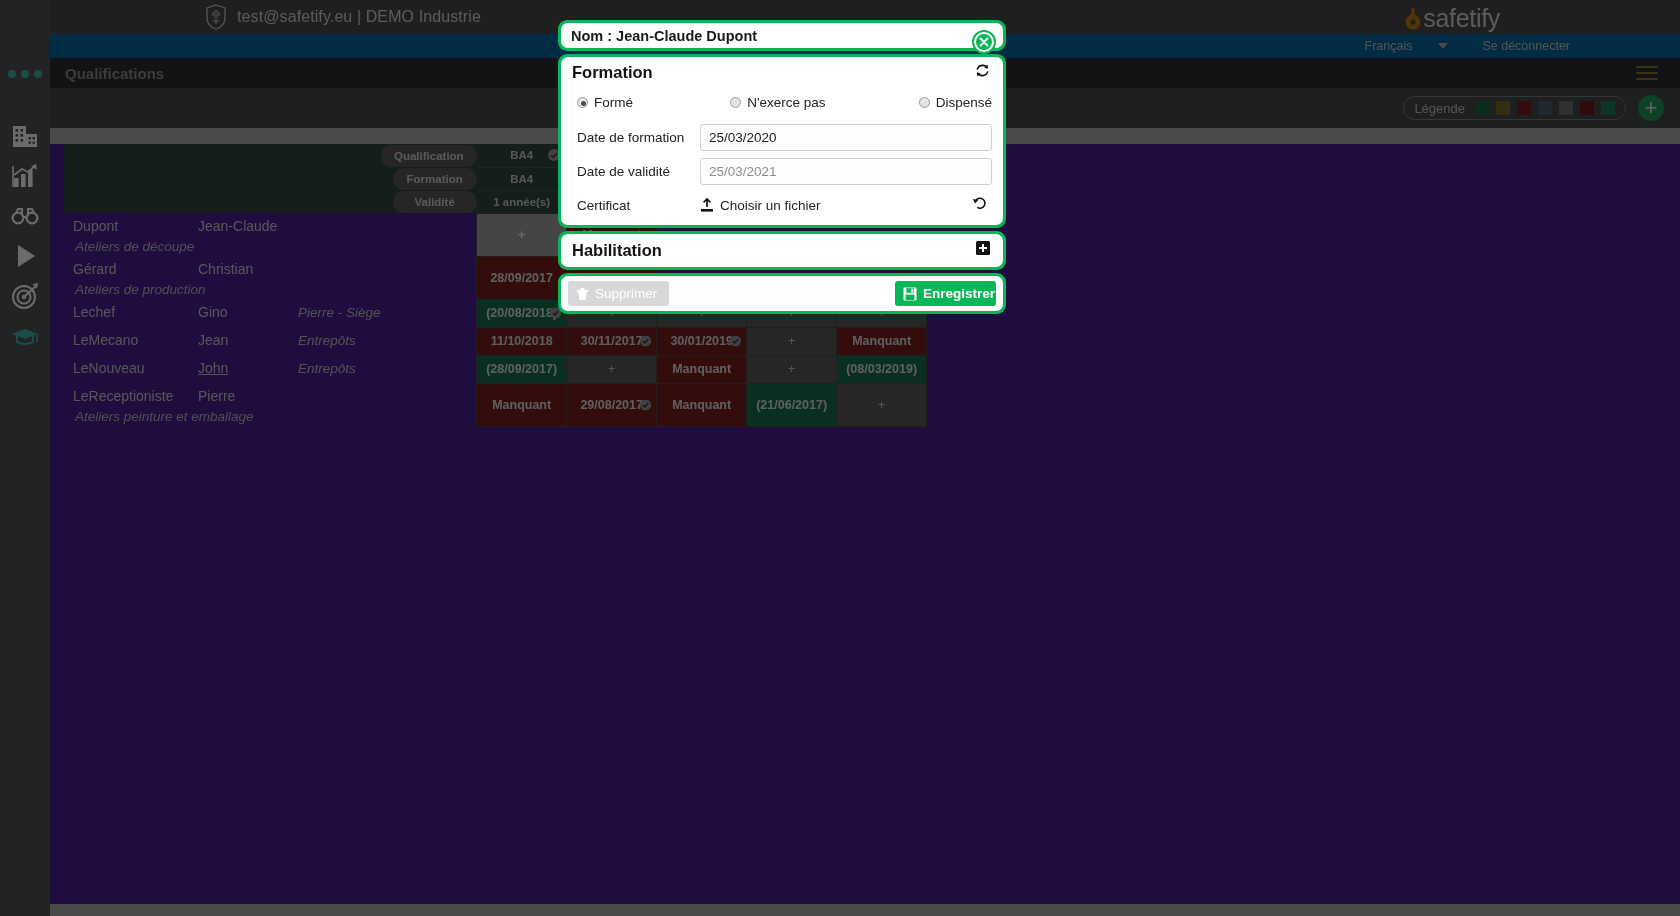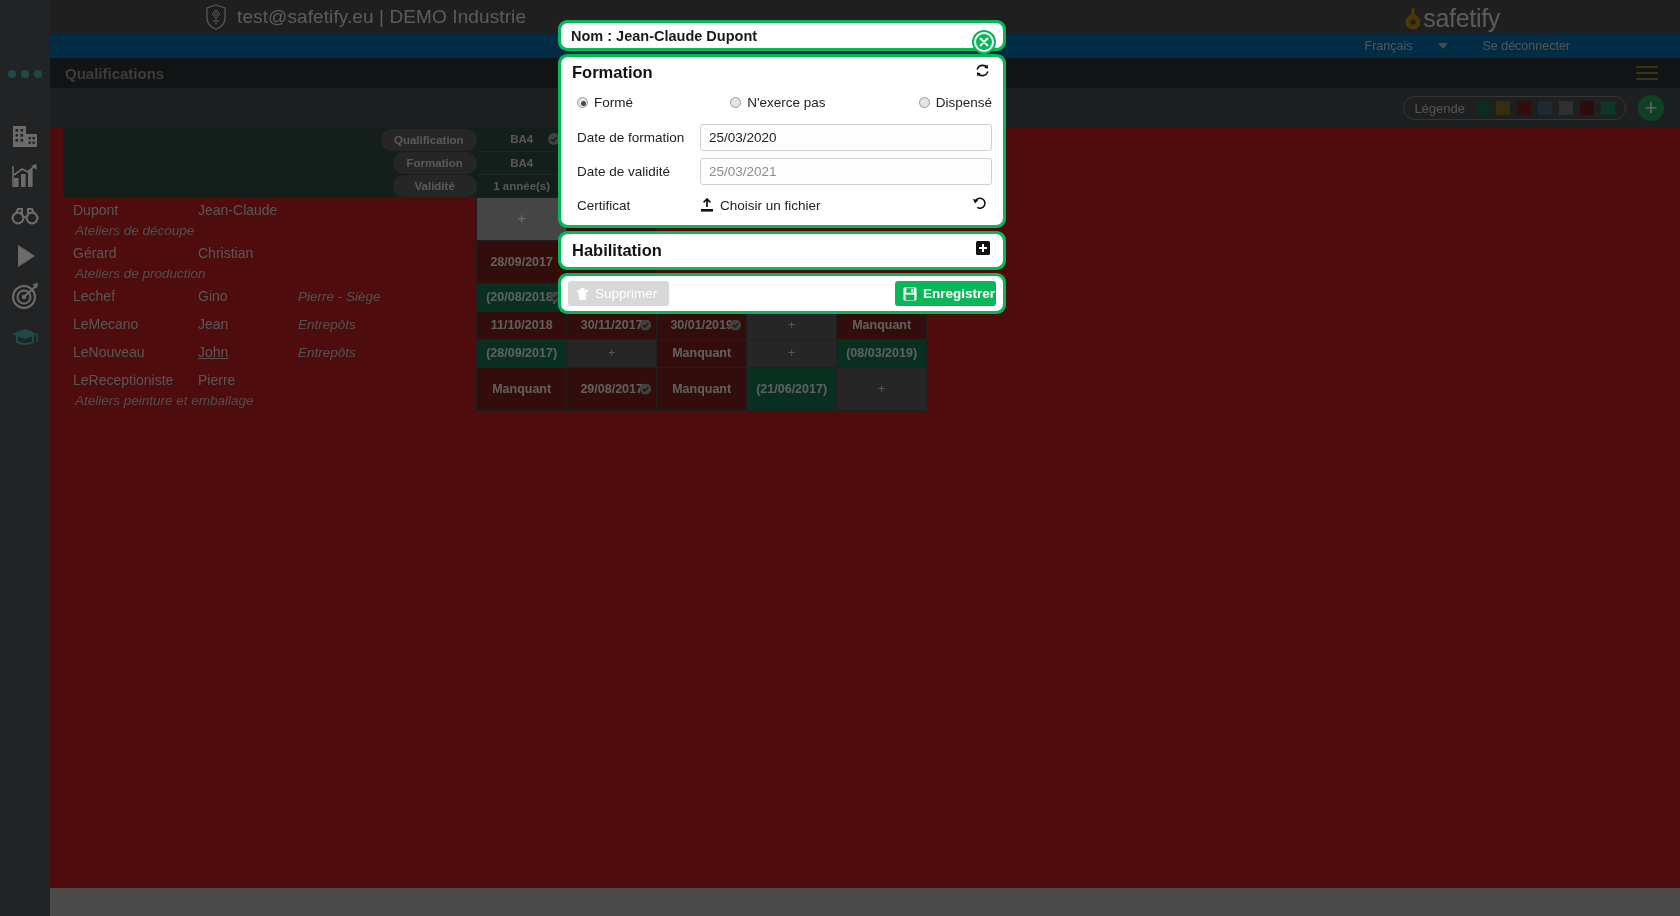--- a/index.html
+++ b/index.html
@@ -14,21 +14,21 @@
   
   .dim { filter: brightness(0.42); }
 
   
   .topbar {
     position: absolute; left: 0; top: 0; width: 1680px; height: 34px;
     background: #4a4a4a; display: flex; align-items: center;
   }
   .topbar-left { display: flex; align-items: center; margin-left: 205px; gap: 10px; }
   .shield-icon { width: 22px; height: 26px; display: block; }
-  .account-text { color: #d8d8d8; font-size: 19px; letter-spacing: .1px; }
+  .account-text { color: #d8d8d8; font-size: 16px; letter-spacing: .1px; }
   .brand { position: absolute; right: 180px; top: 4px; display: flex; align-items: center; }
   .brand-mark { width: 20px; height: 24px; display: block; }
   .brand-word { color: #d9d9d9; font-size: 25px; letter-spacing: -.3px; }
 
   
   .utilbar {
     position: absolute; left: 50px; top: 34px; width: 1630px; height: 24px;
     background: #0369a1; display: flex; align-items: center; justify-content: flex-end;
     padding-right: 110px; gap: 34px;
   }
@@ -69,21 +69,21 @@
   }
   .legend-label { color: #c8c8c8; font-size: 13px; margin-right: 3px; }
   .legend-sw { width: 14px; height: 14px; display: block; }
   .addbtn {
     width: 26px; height: 26px; border-radius: 50%; background: #1ea055;
     display: flex; align-items: center; justify-content: center; color: #e8e8e8;
     font-size: 22px; line-height: 1; font-weight: 300;
   }
 
   
-  .content { position: absolute; left: 50px; top: 128px; width: 1630px; height: 760px; background: #b91c1c; }
+  .content { position: absolute; left: 50px; top: 144px; width: 1630px; height: 760px; background: #4c1d95; }
   .qtable { position: absolute; left: 13px; top: 0px; border-collapse: collapse; }
   .qtable td, .qtable th { padding: 0; }
 
   .hdr-block { background: #2f4a42; }
   .hdr-left { width: 318px; }
   .lbl-cell { width: 90px; text-align: right; padding-right: 8px; vertical-align: middle; }
   .lbl-pill {
     display: inline-block; background: #5a5a5a; color: #d7d7d7; font-size: 11.5px; font-weight: bold;
     border-radius: 11px; padding: 5px 13px; min-width: 84px; text-align: center;
   }

